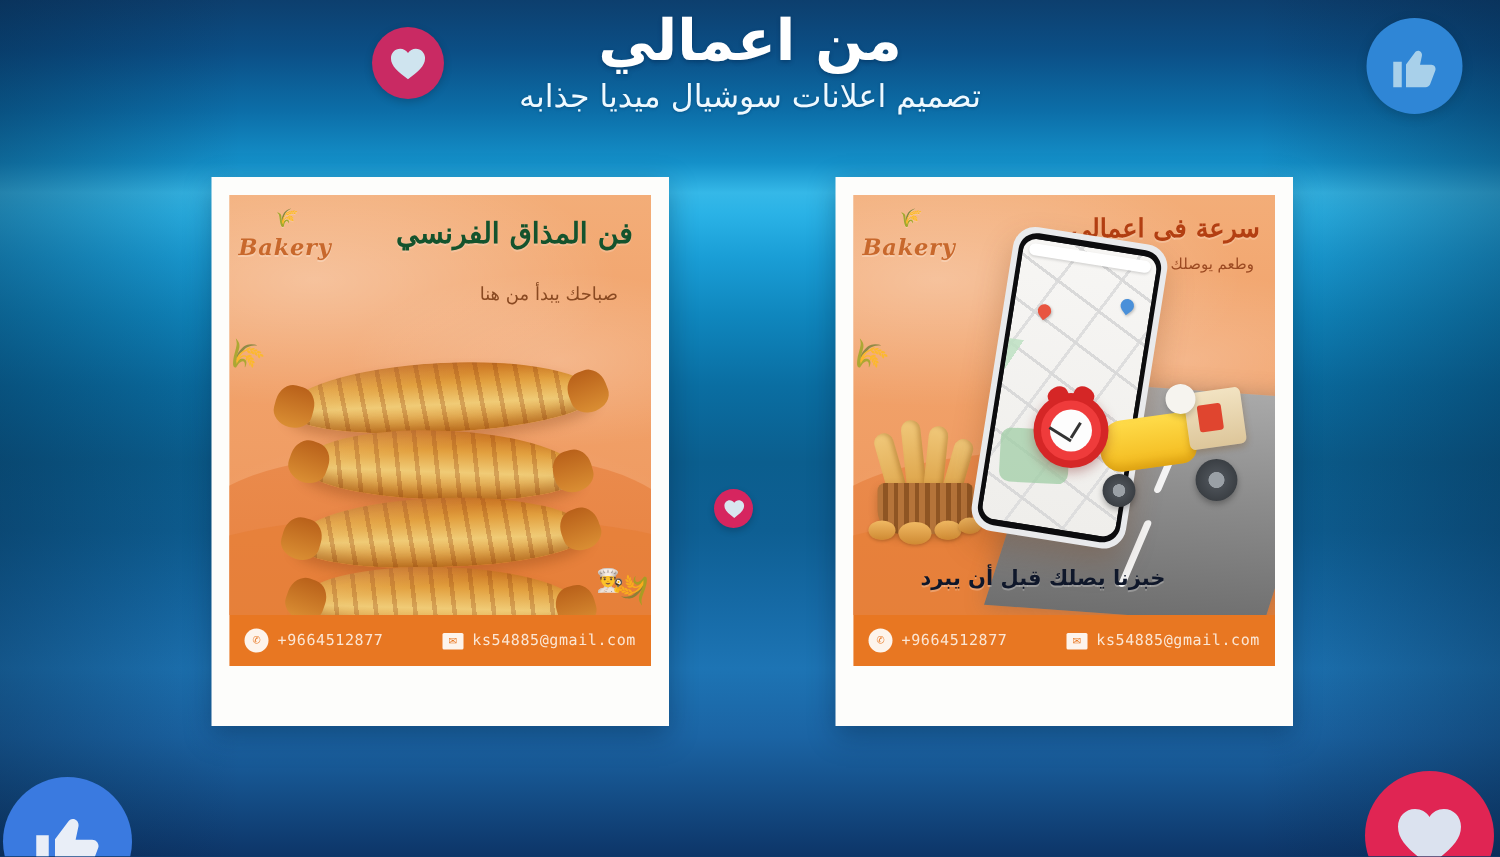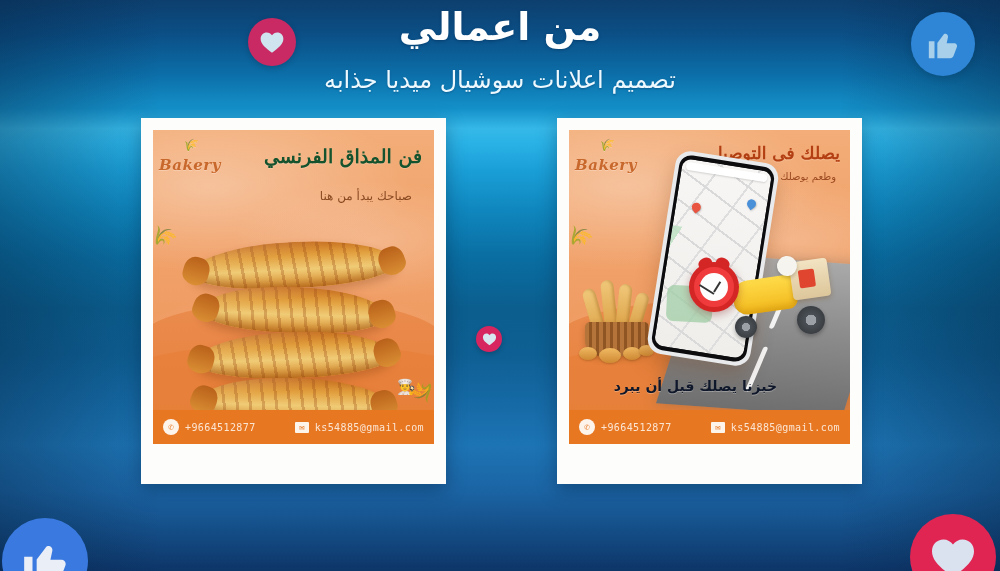--- a/index.html
+++ b/index.html
@@ -49,22 +49,22 @@
     margin-top:6px;
     font-size:38px;
     font-weight:bold;
     color:#ffffff;
     letter-spacing:0px;
     direction:rtl;
     text-shadow:0 1px 3px rgba(0,40,80,.45);
     line-height:1.15;
   }
   .subtitle {
-    margin-top:16px;
-    font-size:24px;
+    margin-top:2px;
+    font-size:21px;
     color:#eef9ff;
     direction:rtl;
     text-shadow:0 1px 2px rgba(0,40,80,.35);
     line-height:1.2;
   }
 
   
   .reaction {
     position:absolute;
     border-radius:50%;
@@ -476,21 +476,21 @@
 
       <div class="road">
         <div class="road-dash2"></div>
       </div>
 
       <div class="ad-logo">
         <span class="wheat">🌾</span>
         <span>Bakery</span>
       </div>
 
-      <div class="ad-head" id="right-head">يصلك فى التوصيل</div>
+      <div class="ad-head" id="right-head">سرعة فى اعمالي</div>
       <div id="right-sub">وطعم يوصلك لأسمعاء</div>
 
       <div class="basket">
         <div class="baguette bg1"></div>
         <div class="baguette bg2"></div>
         <div class="baguette bg3"></div>
         <div class="baguette bg4"></div>
         <div class="basket-body"></div>
         <div class="bun u1"></div>
         <div class="bun u2"></div>

